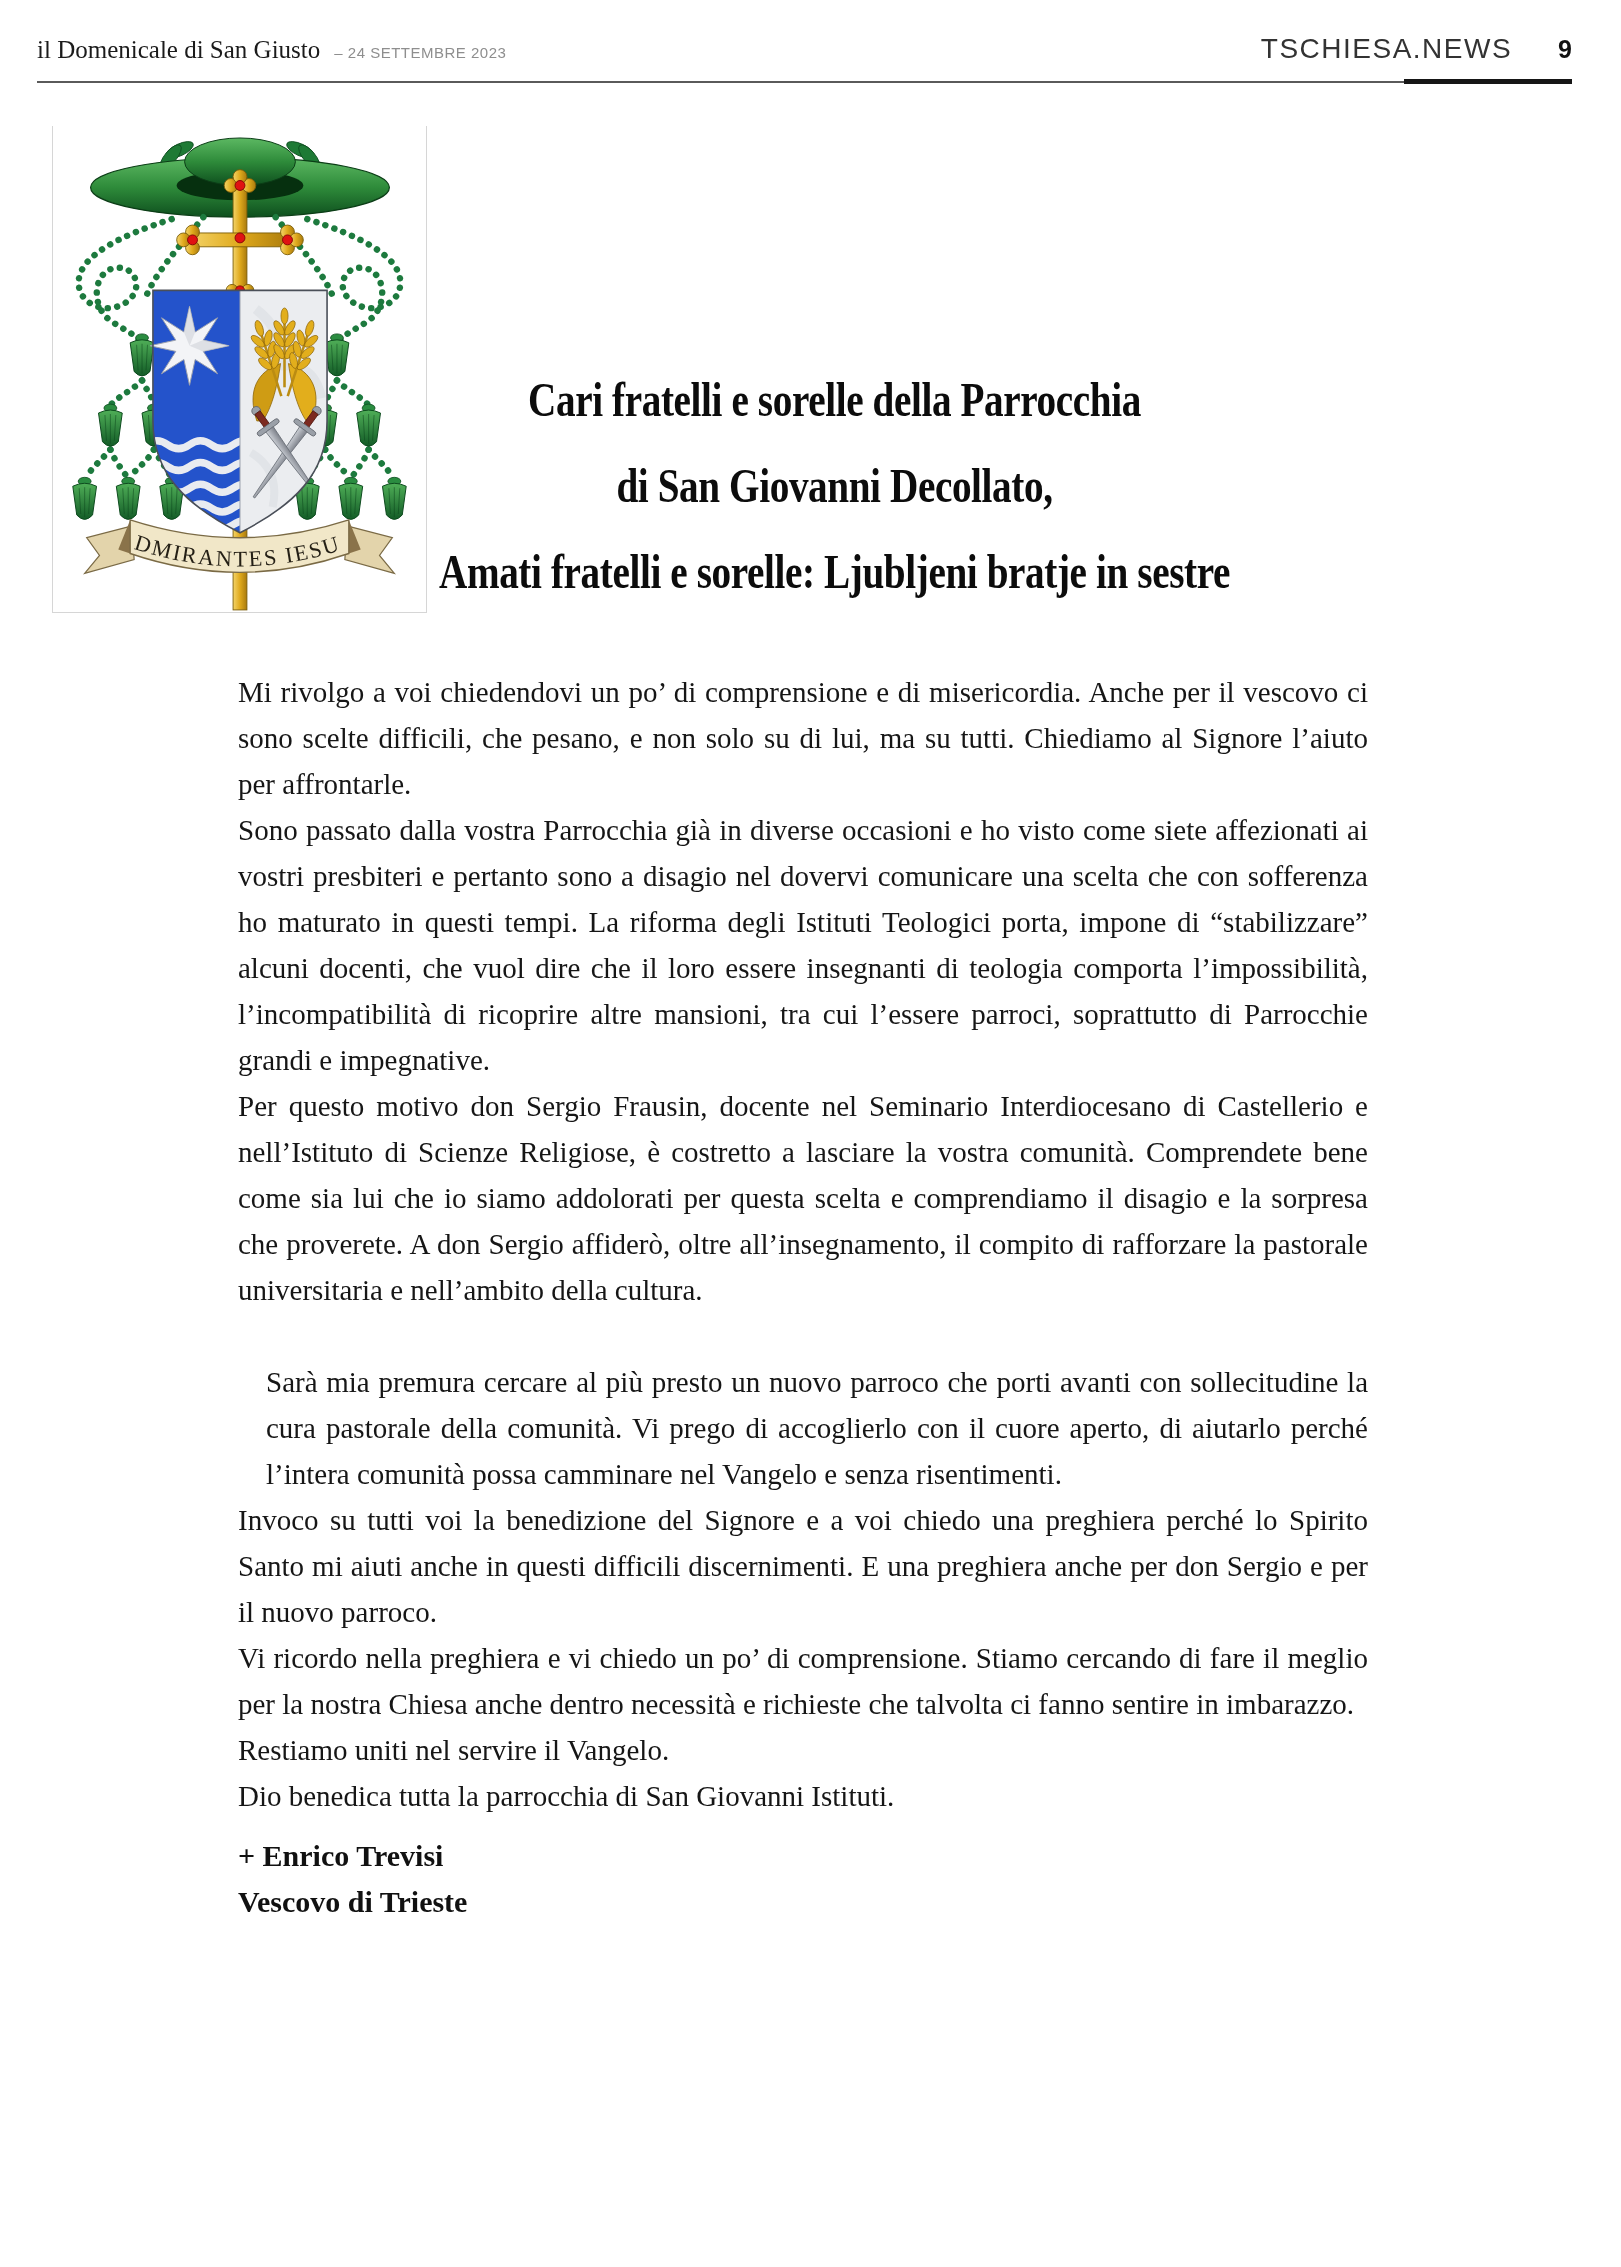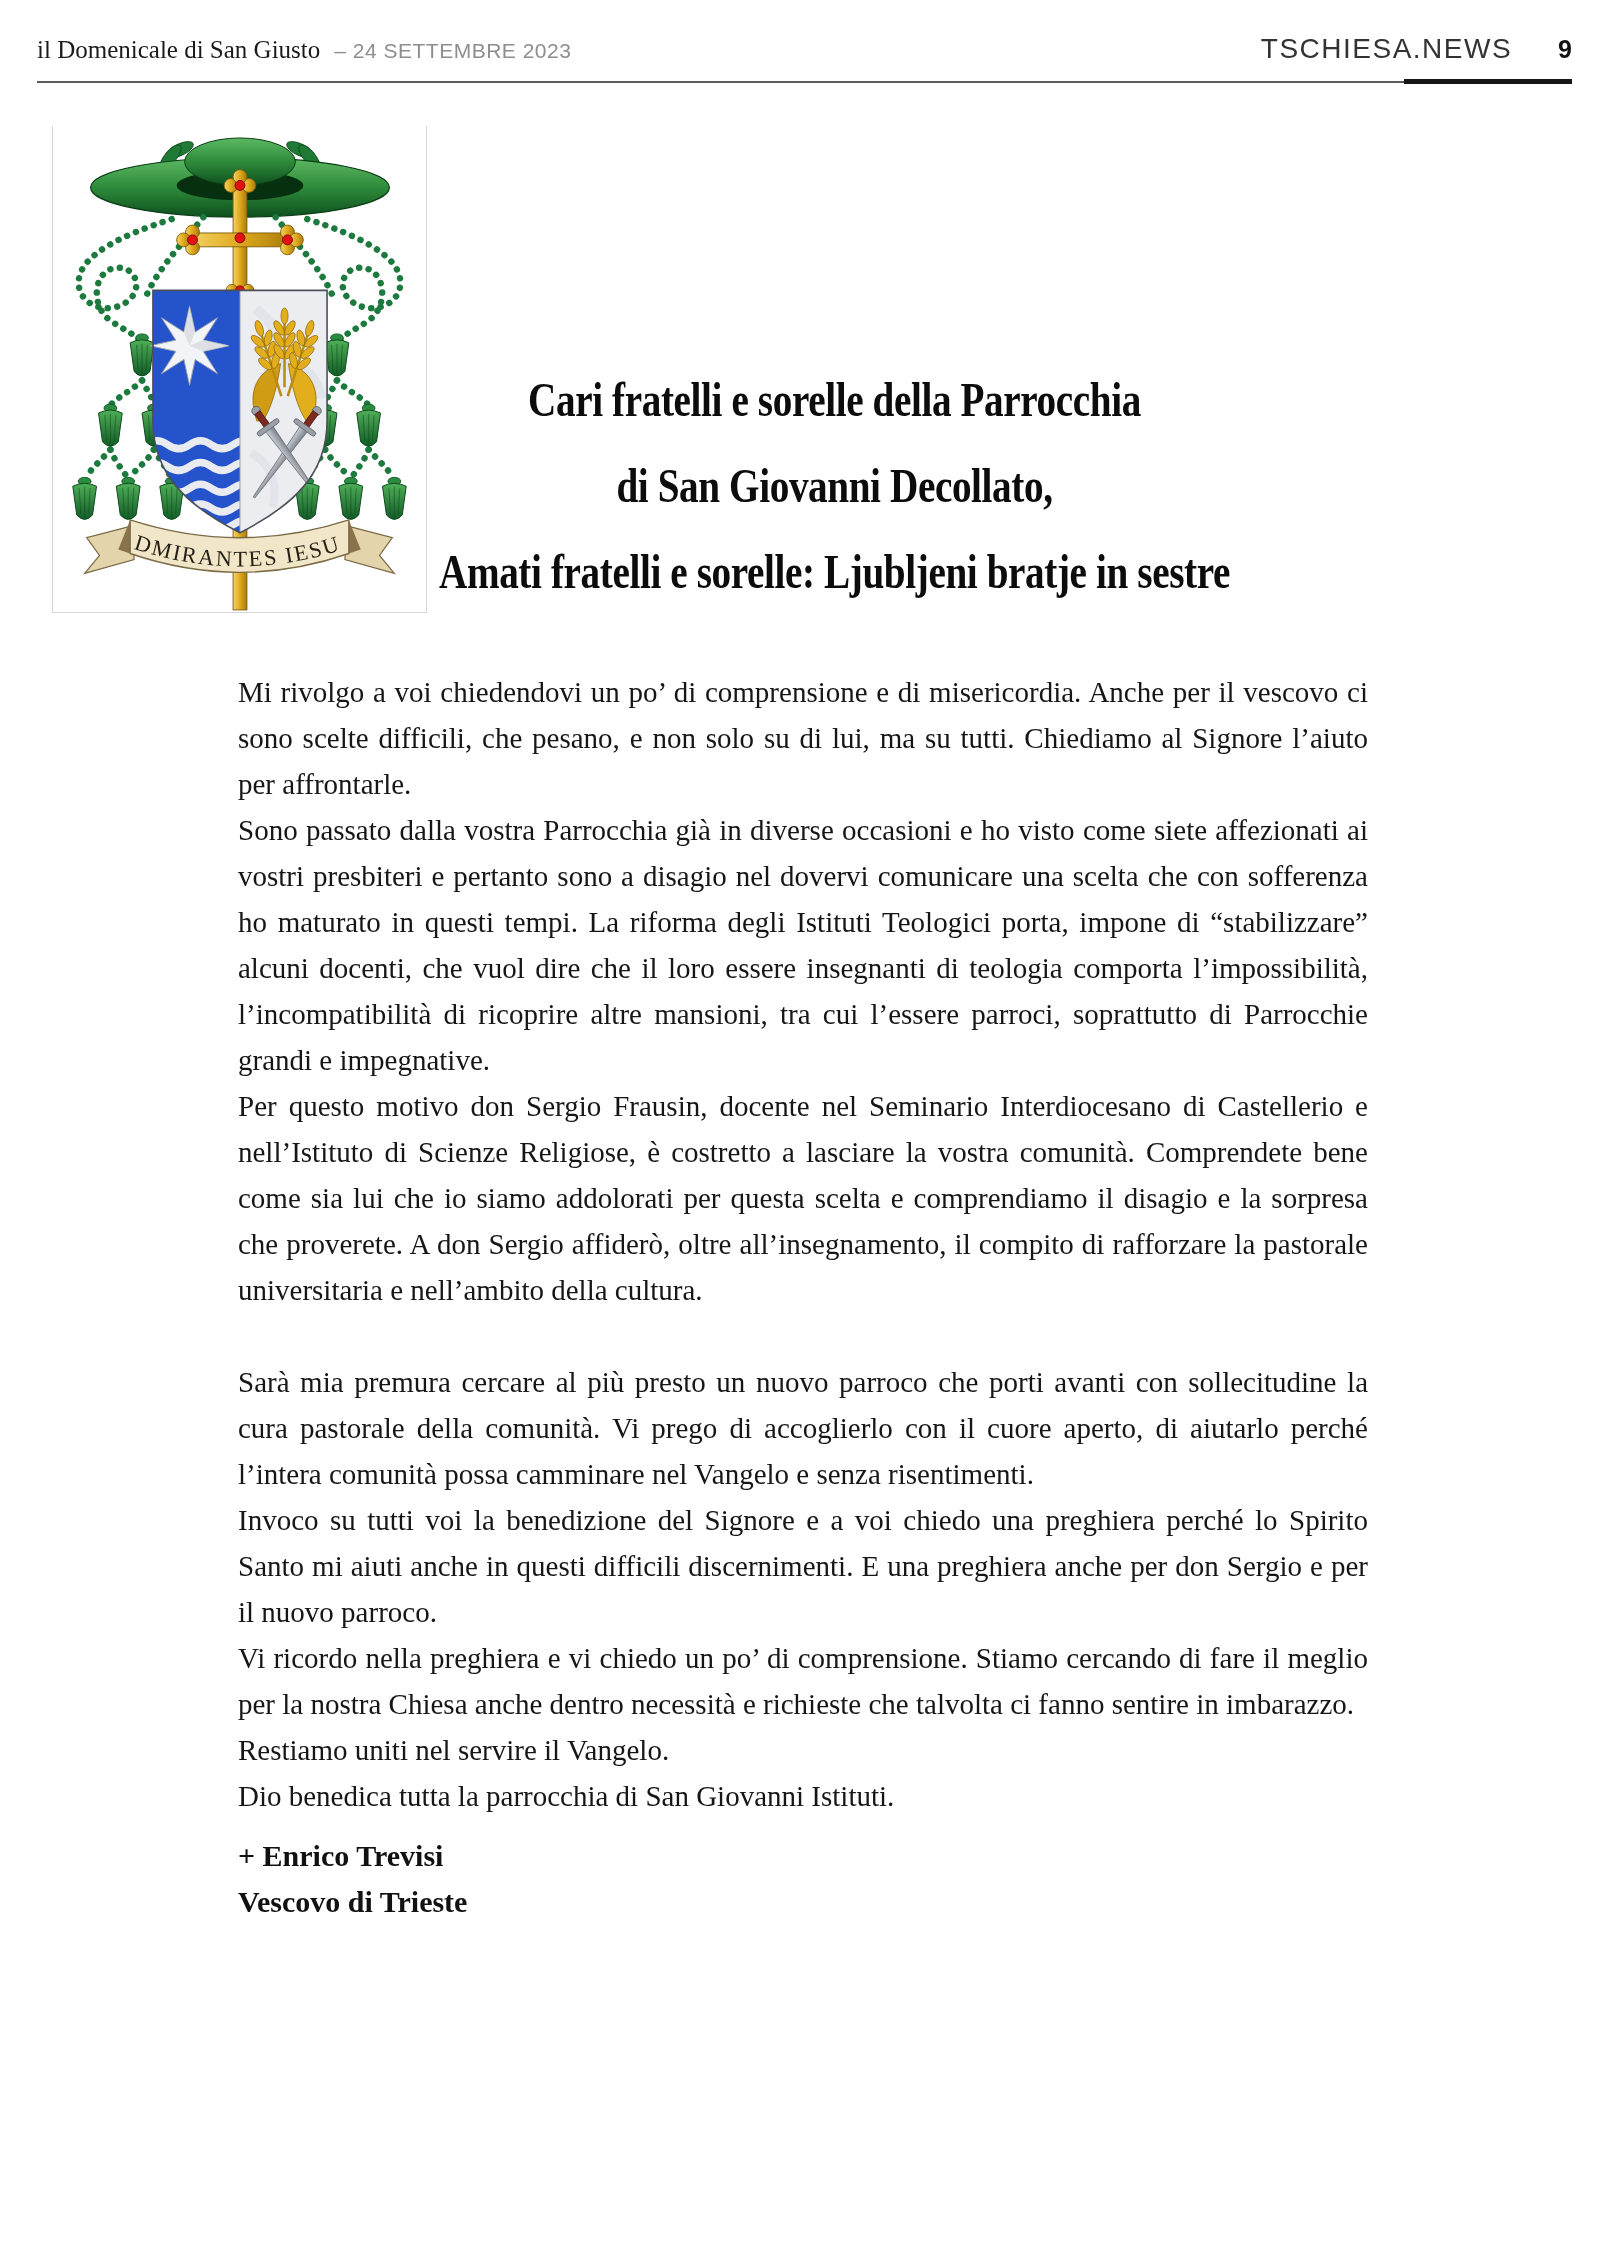--- a/index.html
+++ b/index.html
@@ -2,41 +2,41 @@
 <html><head>
 <meta charset="utf-8">
 <style>
   html,body{margin:0;padding:0;background:#ffffff;}
   body{width:1622px;height:2267px;position:relative;font-family:"Liberation Serif",serif;}
   .page{position:absolute;inset:0;overflow:hidden;background:#ffffff;}
 
   
   .masthead{position:absolute;left:37px;right:50px;top:33px;display:flex;justify-content:space-between;align-items:baseline;}
   .pub{font-family:"Liberation Serif",serif;font-size:25px;color:#1b1b1b;}
-  .date{font-family:"Liberation Sans",sans-serif;font-size:21px;color:#8e8e8e;letter-spacing:0.5px;margin-left:10px;}
+  .date{font-family:"Liberation Sans",sans-serif;font-size:15px;color:#8e8e8e;letter-spacing:0.5px;margin-left:10px;}
   .site{font-family:"Liberation Sans",sans-serif;font-size:28px;color:#333;letter-spacing:1.5px;}
   .pageno{font-family:"Liberation Sans",sans-serif;font-size:25px;font-weight:700;color:#111;margin-left:42px;}
   .rule{position:absolute;left:37px;right:50px;top:81px;height:2px;background:#5a5a5a;}
   .rule-accent{position:absolute;right:50px;width:168px;top:79px;height:5px;background:#161616;}
 
   
   .emblem{position:absolute;left:52px;top:126px;width:373px;height:486px;margin:0;
           border-left:1px solid #d6d6d6;border-right:1px solid #d6d6d6;border-bottom:1px solid #d6d6d6;}
 
   
   .headline{position:absolute;left:439px;top:376px;margin:0;font-family:"Liberation Serif",serif;
             font-weight:700;color:#0c0c0c;text-align:center;}
   .hl{display:block;font-size:49px;line-height:48px;letter-spacing:-0.5px;white-space:nowrap;
       transform:scaleX(.8);transform-origin:0 0;margin-bottom:38px;}
 
   
   .body-text{position:absolute;left:238px;top:669px;width:1130px;font-family:"Liberation Serif",serif;
              font-size:29px;line-height:46px;color:#161616;text-align:justify;}
   .body-text p{margin:0;hyphens:auto;-webkit-hyphens:auto;}
-  .body-text p.gap{margin-top:46px;}
+  .body-text p.gap{margin-top:46px;margin-left:28px;}
   .signature{margin-top:14px;text-align:left;font-weight:700;font-size:30px;line-height:46px;color:#111;}
 </style>
 </head>
 <body>
 
 <div class="page">
 
   <header class="masthead">
     <div>
       <span class="pub">il Domenicale di San Giusto</span>

